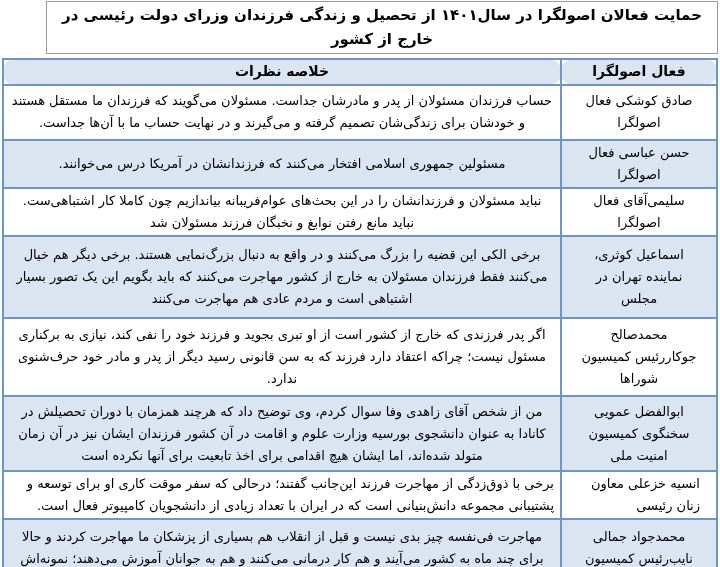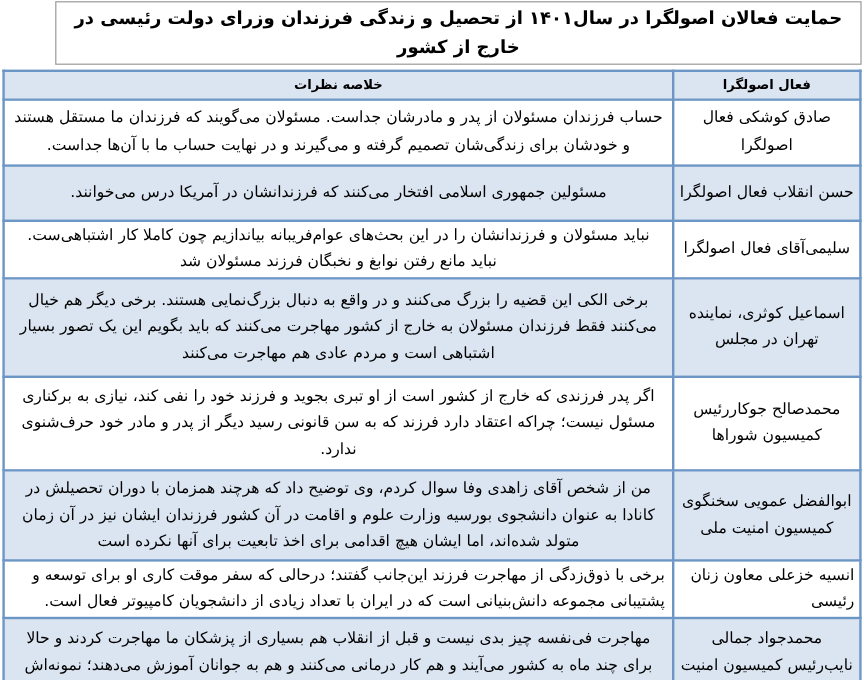--- a/index.html
+++ b/index.html
@@ -40,27 +40,28 @@
     font-size:13px;
     line-height:1.7;
     text-align:center;
     vertical-align:middle;
     color:var(--text);
     overflow:hidden;
   }
   th{
     background:var(--row-alt);
     font-weight:bold;
-    font-size:11px;
+    font-size:14px;
     height:22px;
     padding:0 6px;
+    border-radius:12px;
   }
   tbody tr:nth-child(even) td{background:var(--row-alt);}
   tbody tr:nth-child(odd) td{background:var(--bg);}
-  td.name-cell{font-size:13px;line-height:1.7;padding:1px 4px;}
+  td.name-cell{font-size:13px;line-height:1.7;padding:1px 16px;}
   
   tr.r1 td{height:51px;margin-top:48px;}
   tr.r2 td{height:42px;}
   tr.r3 td{height:42px;}
   tr.r4 td{height:78px;}
   tr.r5 td{height:74px;}
   tr.r6 td{height:71px;}
   tr.r7 td{height:40px;text-align:right;}
   tr.r8 td{height:76px;}
 </style>
@@ -81,21 +82,21 @@
         <th>فعال اصولگرا</th>
         <th>خلاصه نظرات</th>
       </tr>
     </thead>
     <tbody>
       <tr class="r1">
         <td class="name-cell">صادق کوشکی فعال اصولگرا</td>
         <td class="summary-cell">حساب فرزندان مسئولان از پدر و مادرشان جداست. مسئولان می‌گویند که فرزندان ما مستقل هستند و خودشان برای زندگی‌شان تصمیم گرفته و می‌گیرند و در نهایت حساب ما با آن‌ها جداست.</td>
       </tr>
       <tr class="r2">
-        <td class="name-cell">حسن انقلاب فعال اصولگرا</td>
+        <td class="name-cell">حسن عباسی فعال اصولگرا</td>
         <td class="summary-cell">مسئولین جمهوری اسلامی افتخار می‌کنند که فرزندانشان در آمریکا درس می‌خوانند.</td>
       </tr>
       <tr class="r3">
         <td class="name-cell">سلیمی‌آقای فعال اصولگرا</td>
         <td class="summary-cell">نباید مسئولان و فرزندانشان را در این بحث‌های عوام‌فریبانه بیاندازیم چون کاملا کار اشتباهی‌ست. نباید مانع رفتن نوابغ و نخبگان فرزند مسئولان شد</td>
       </tr>
       <tr class="r4">
         <td class="name-cell">اسماعیل کوثری، نماینده تهران در مجلس</td>
         <td class="summary-cell">برخی الکی این قضیه را بزرگ می‌کنند و در واقع به دنبال بزرگ‌نمایی هستند. برخی دیگر هم خیال می‌کنند فقط فرزندان مسئولان به خارج از کشور مهاجرت می‌کنند که باید بگویم این یک تصور بسیار اشتباهی است و مردم عادی هم مهاجرت می‌کنند</td>
       </tr>

